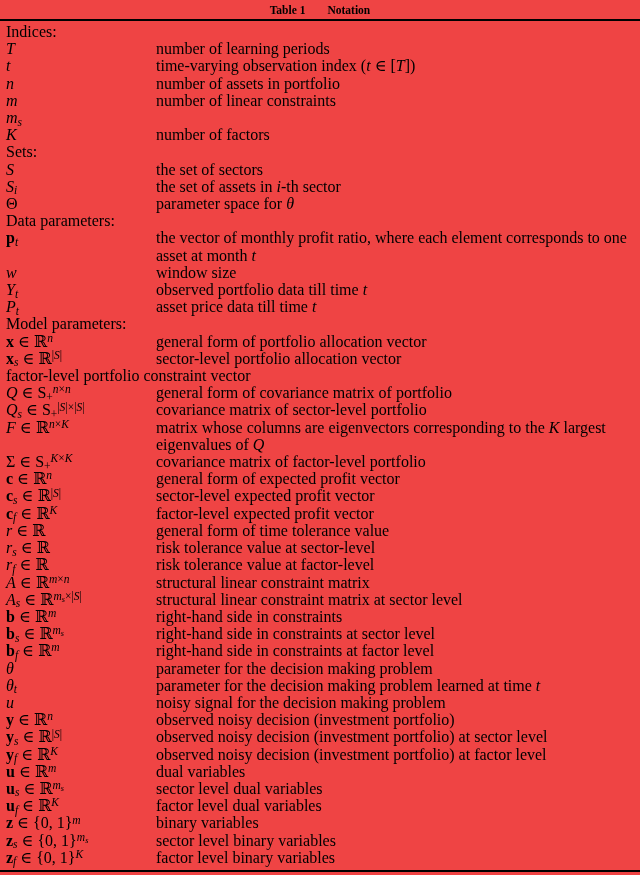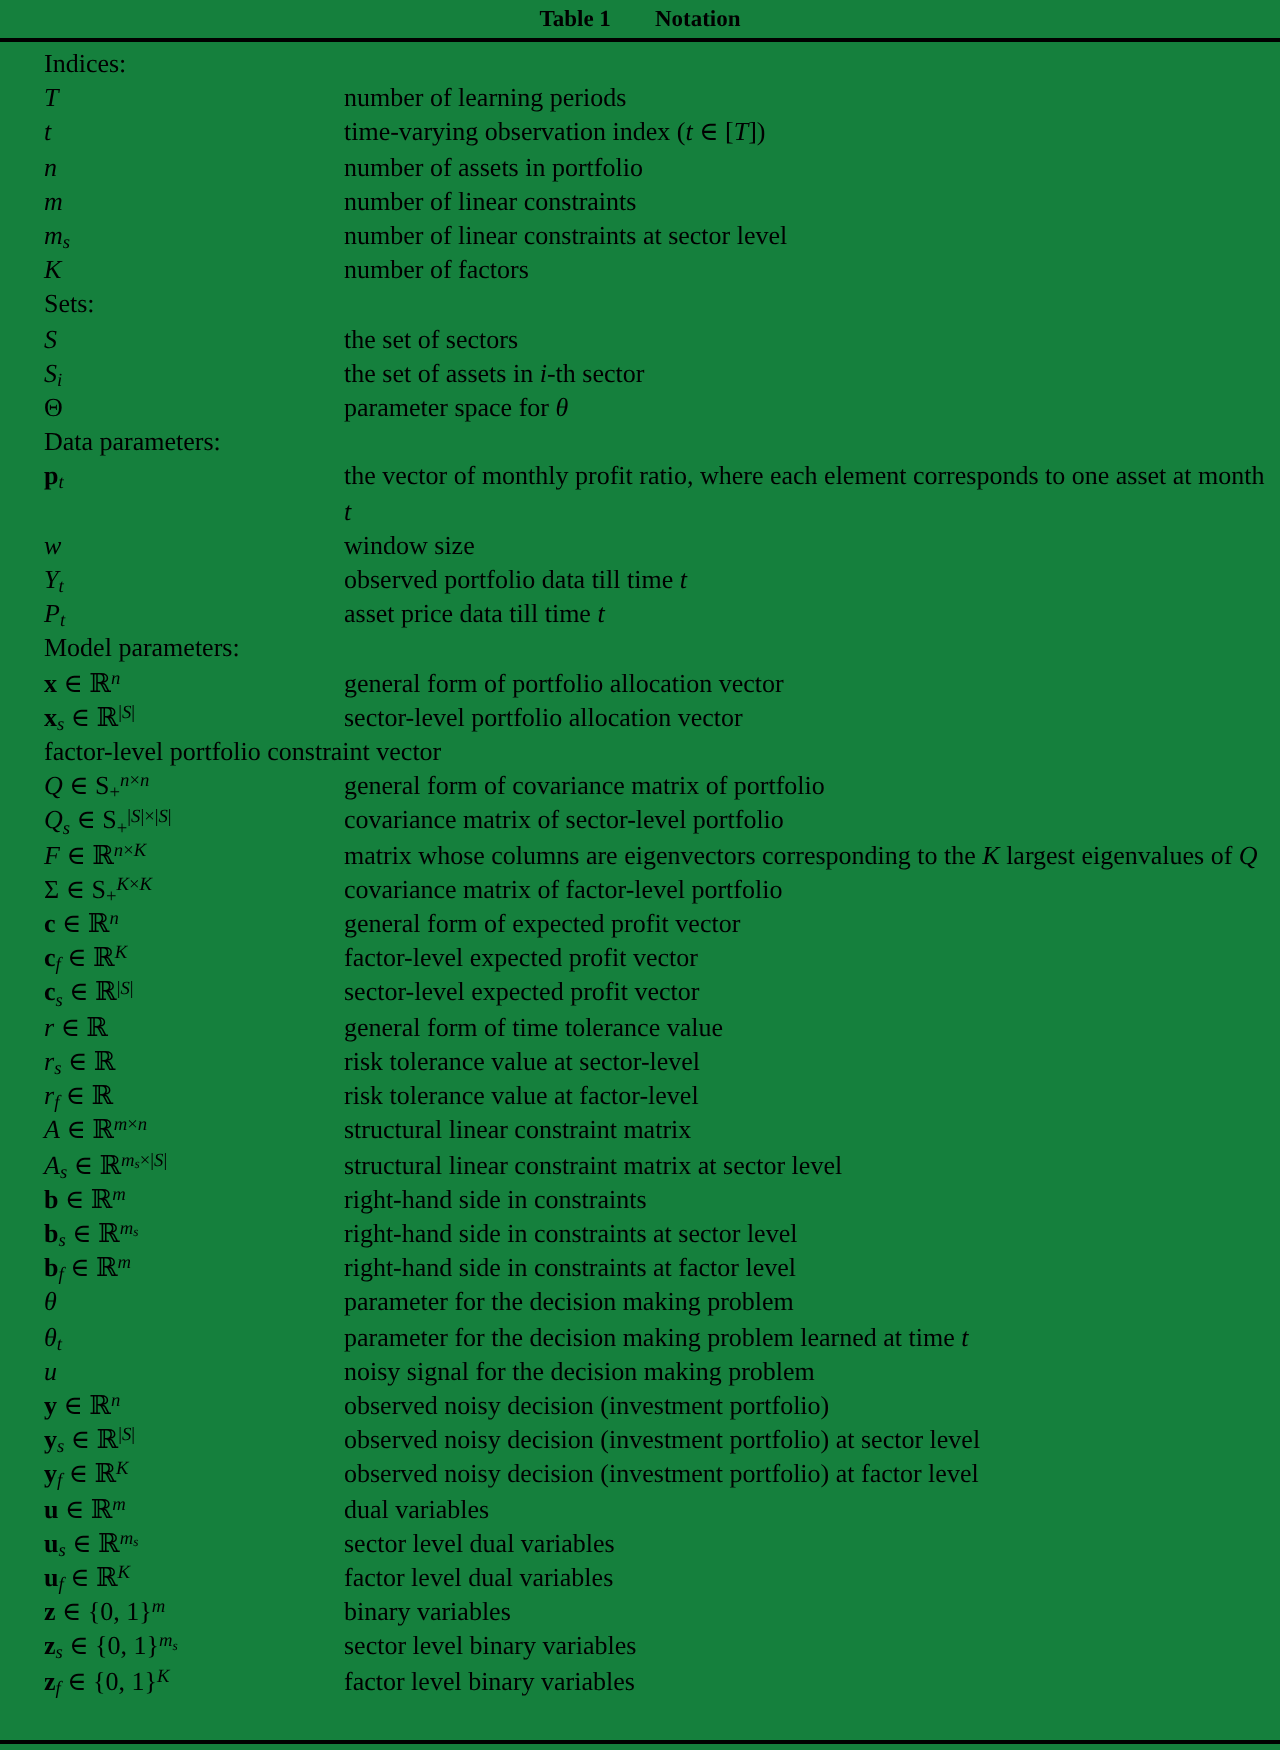--- a/index.html
+++ b/index.html
@@ -1,21 +1,21 @@
 <!DOCTYPE html>
 <html><head>
   <meta charset="utf-8">
   <style>
     html, body { margin: 0; padding: 0; background: #ffffff; }
     .page {
       width: 640px;
       height: 875px;
       position: relative;
       overflow: hidden;
-      background: #15803d;
+      background: #ef4444;
       color: #000000;
       font-family: "Liberation Serif", "DejaVu Serif", serif;
       box-sizing: border-box;
     }
     .table-caption {
       display: flex;
       justify-content: center;
       align-items: baseline;
       gap: 22px;
       font-weight: bold;
@@ -27,22 +27,22 @@
       border-top: 2px solid #000;
       margin-top: 2px;
       width: 100%;
     }
     .rule-bottom {
       position: absolute;
       left: 0; right: 0; bottom: 3px;
       border-top: 2px solid #000;
     }
     .table-body {
-      padding: 2px 4px 0 22px;
-      font-size: 13px;
+      padding: 2px 4px 0 6px;
+      font-size: 16px;
       line-height: 17.2px;
     }
     .section-row { white-space: nowrap; }
     .entry-row { display: flex; align-items: flex-start; }
     .symbol { flex: 0 0 150px; white-space: nowrap; }
     .desc { flex: 1 1 auto; }
     i { font-style: italic; }
     b { font-weight: bold; }
     sup, sub { font-size: 0.72em; line-height: 0; position: relative; vertical-align: baseline; }
     sup { top: -0.42em; }
@@ -72,21 +72,20 @@
       <div class="entry-row">
         <span class="symbol"><i>n</i></span>
         <span class="desc">number of assets in portfolio</span>
       </div>
       <div class="entry-row">
         <span class="symbol"><i>m</i></span>
         <span class="desc">number of linear constraints</span>
       </div>
       <div class="entry-row">
         <span class="symbol"><i>m<sub>s</sub></i></span>
-        <span class="desc">number of linear constraints at sector level</span>
       </div>
       <div class="entry-row">
         <span class="symbol"><i>K</i></span>
         <span class="desc">number of factors</span>
       </div>
       <div class="section-row">Sets:</div>
       <div class="entry-row">
         <span class="symbol"><span class="cal">S</span></span>
         <span class="desc">the set of sectors</span>
       </div>
@@ -141,26 +140,26 @@
       </div>
       <div class="entry-row">
         <span class="symbol">Σ ∈ <span class="bb">S</span><sub>+</sub><sup><i>K</i>×<i>K</i></sup></span>
         <span class="desc">covariance matrix of factor-level portfolio</span>
       </div>
       <div class="entry-row">
         <span class="symbol"><b>c</b> ∈ ℝ<sup><i>n</i></sup></span>
         <span class="desc">general form of expected profit vector</span>
       </div>
       <div class="entry-row">
+        <span class="symbol"><b>c</b><sub><i>s</i></sub> ∈ ℝ<sup>|<span class="cal">S</span>|</sup></span>
+        <span class="desc">sector-level expected profit vector</span>
+      </div>
+      <div class="entry-row">
         <span class="symbol"><b>c</b><sub><i>f</i></sub> ∈ ℝ<sup><i>K</i></sup></span>
         <span class="desc">factor-level expected profit vector</span>
-      </div>
-      <div class="entry-row">
-        <span class="symbol"><b>c</b><sub><i>s</i></sub> ∈ ℝ<sup>|<span class="cal">S</span>|</sup></span>
-        <span class="desc">sector-level expected profit vector</span>
       </div>
       <div class="entry-row">
         <span class="symbol"><i>r</i> ∈ ℝ</span>
         <span class="desc">general form of time tolerance value</span>
       </div>
       <div class="entry-row">
         <span class="symbol"><i>r<sub>s</sub></i> ∈ ℝ</span>
         <span class="desc">risk tolerance value at sector-level</span>
       </div>
       <div class="entry-row">

